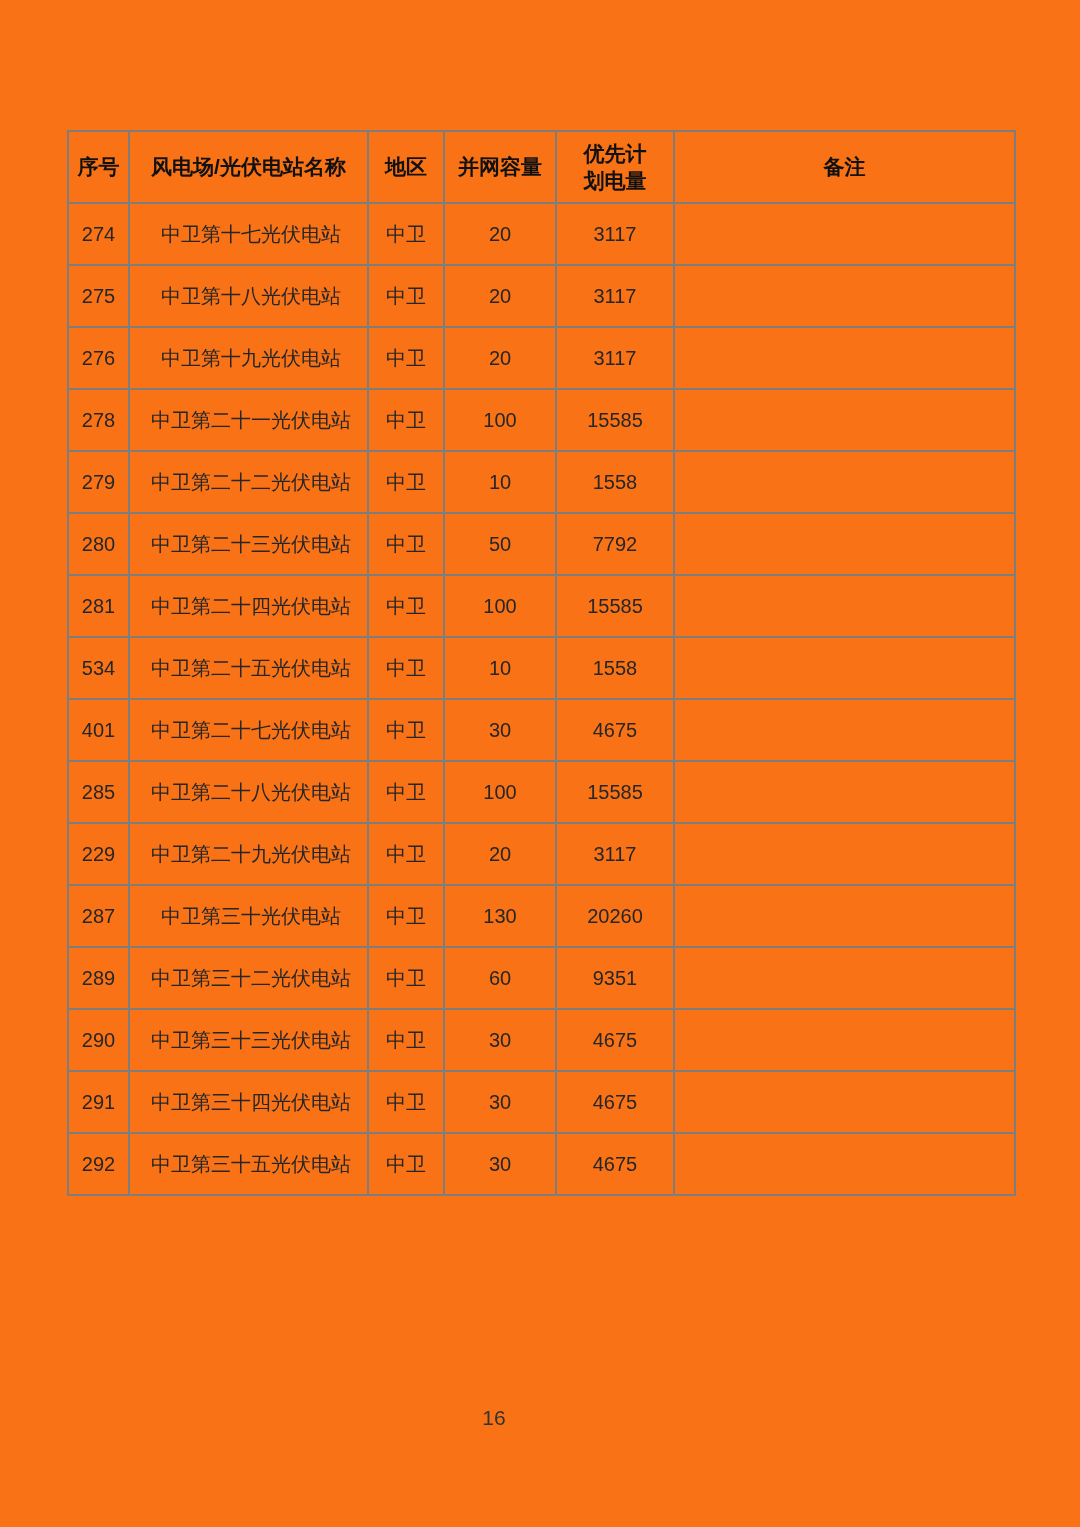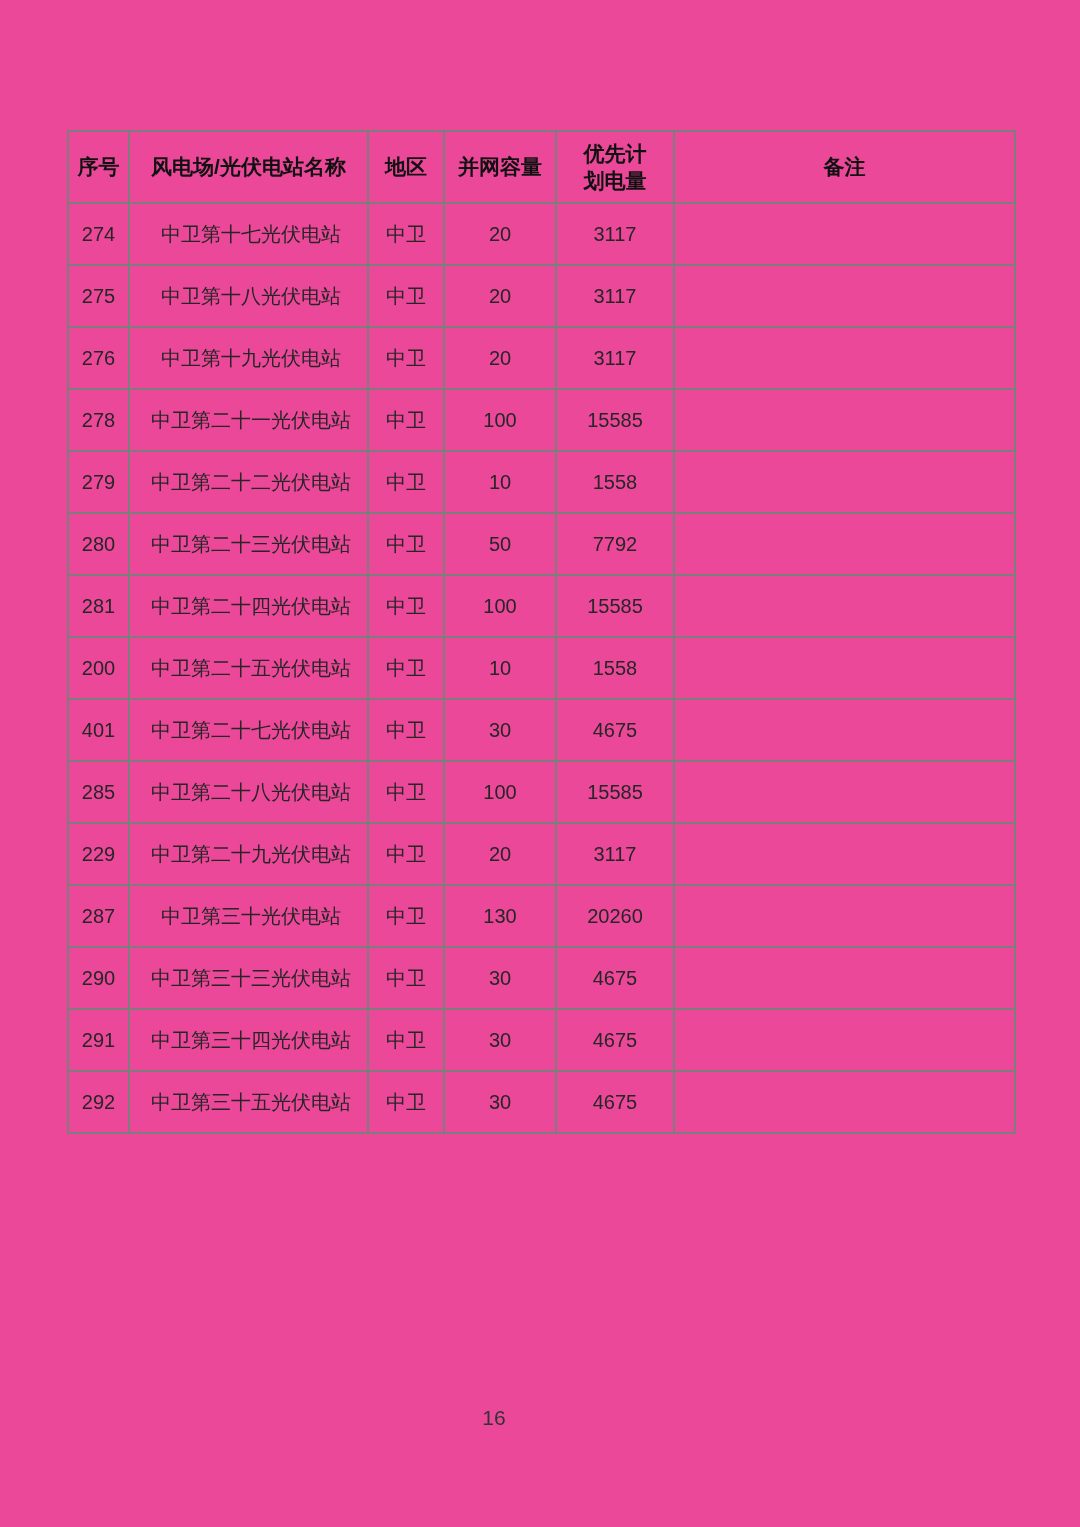--- a/index.html
+++ b/index.html
@@ -4,21 +4,21 @@
 <style>
   html, body {
     margin: 0;
     padding: 0;
     background: #e8e8e8;
   }
   .page {
     position: relative;
     width: 1080px;
     height: 1527px;
-    background: #ec4899;
+    background: #f97316;
     margin: 0 auto;
     font-family: "Liberation Sans", "DejaVu Sans", sans-serif;
     overflow: hidden;
   }
   table.station-table {
     position: absolute;
     left: 67px;
     top: 130px;
     width: 947px;
     border-collapse: collapse;
@@ -136,21 +136,21 @@
         </tr>
         <tr>
           <td class="cell-no">281</td>
           <td class="cell-name">中卫第二十四光伏电站</td>
           <td class="cell-region">中卫</td>
           <td class="cell-capacity">100</td>
           <td class="cell-priority">15585</td>
           <td class="cell-remark"></td>
         </tr>
         <tr>
-          <td class="cell-no">200</td>
+          <td class="cell-no">534</td>
           <td class="cell-name">中卫第二十五光伏电站</td>
           <td class="cell-region">中卫</td>
           <td class="cell-capacity">10</td>
           <td class="cell-priority">1558</td>
           <td class="cell-remark"></td>
         </tr>
         <tr>
           <td class="cell-no">401</td>
           <td class="cell-name">中卫第二十七光伏电站</td>
           <td class="cell-region">中卫</td>
@@ -176,20 +176,28 @@
         </tr>
         <tr>
           <td class="cell-no">287</td>
           <td class="cell-name">中卫第三十光伏电站</td>
           <td class="cell-region">中卫</td>
           <td class="cell-capacity">130</td>
           <td class="cell-priority">20260</td>
           <td class="cell-remark"></td>
         </tr>
         <tr>
+          <td class="cell-no">289</td>
+          <td class="cell-name">中卫第三十二光伏电站</td>
+          <td class="cell-region">中卫</td>
+          <td class="cell-capacity">60</td>
+          <td class="cell-priority">9351</td>
+          <td class="cell-remark"></td>
+        </tr>
+        <tr>
           <td class="cell-no">290</td>
           <td class="cell-name">中卫第三十三光伏电站</td>
           <td class="cell-region">中卫</td>
           <td class="cell-capacity">30</td>
           <td class="cell-priority">4675</td>
           <td class="cell-remark"></td>
         </tr>
         <tr>
           <td class="cell-no">291</td>
           <td class="cell-name">中卫第三十四光伏电站</td>

